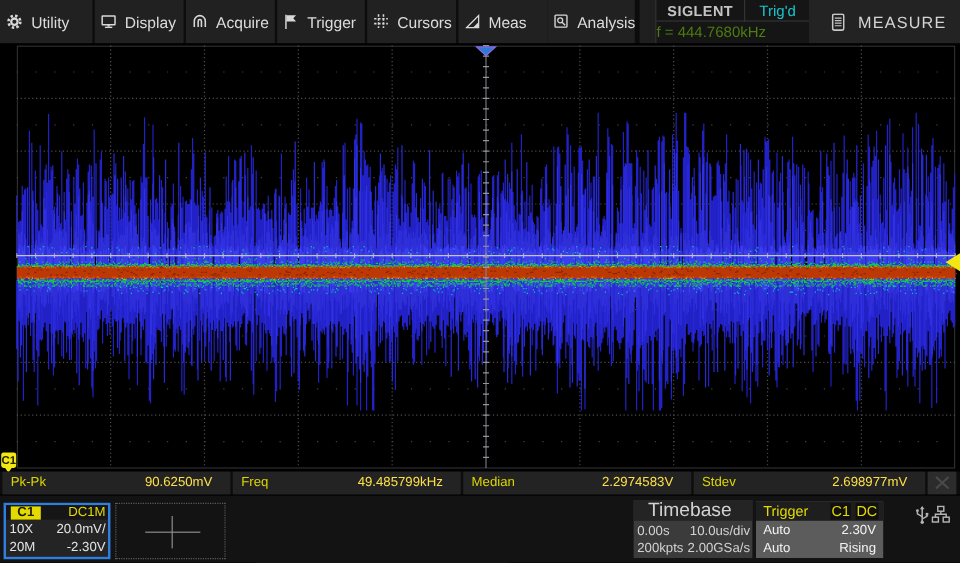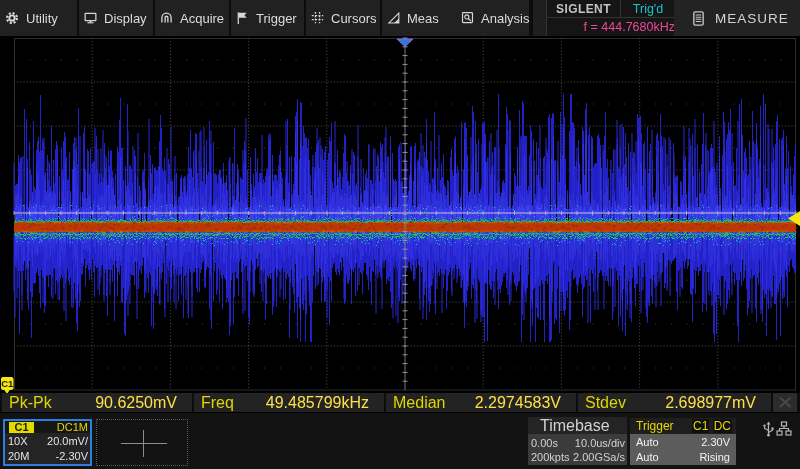--- a/index.html
+++ b/index.html
@@ -7,27 +7,27 @@
 #topbar { position:absolute; left:0; top:0; width:800px; height:36px; background:#0c0c0c; }
 .mbtn { position:absolute; top:0; height:36px; background:#212121; color:#dcdcdc;
   font-size:13px; display:flex; align-items:center; gap:7px; padding-left:5px; }
 #sigpanel { position:absolute; left:546px; top:0; width:128px; height:36px; background:#151515;
   border-left:1px solid #333;padding-left:21px; }
 #sigrow1 { position:absolute; left:0; top:0; width:128px; height:18px; border-bottom:1px solid #333; }
 #siglent { position:absolute; left:0; top:0; width:74px; height:18px; line-height:19px; text-align:center;
   color:#c4c4c4; font-weight:bold; font-size:12px; letter-spacing:0.4px; border-right:1px solid #333; }
 #trigd { position:absolute; left:74px; top:0; width:54px; height:18px; line-height:19px; text-align:center;
   color:#17c4cc; font-size:12.5px; }
-#freq { position:absolute; left:0; top:18px; width:128px; height:18px; line-height:18px; text-align:right;
-  color:#ec4899; font-size:12.5px; }
+#freq { position:absolute; left:0; top:18px; width:128px; height:18px; line-height:18px; text-align:left;
+  color:#4d7c0f; font-size:12.5px; }
 #mpanel { position:absolute; left:674px; top:0; width:126px; height:36px; background:#232323;
   display:flex; align-items:center; gap:11px; padding-left:19px; color:#d4d4d4; font-size:13.5px;
   letter-spacing:1px; }
 #measbar { position:absolute; left:0; top:393px; width:800px; height:19px; background:#0d0d0d; }
-.mcell { position:absolute; top:0; height:19px; background:#232323; font-size:16px; }
+.mcell { position:absolute; top:0; height:19px; background:#232323; font-size:11px; }
 .ylab { position:absolute; left:7px; top:0; line-height:19px; color:#ddd600; }
 .mval { position:absolute; right:15px; top:0; line-height:19px; color:#fde047; }
 #xbtn { position:absolute; left:773px; top:0; width:24px; height:19px; background:#2c2c2c; }
 #botbar { position:absolute; left:0; top:413px; width:800px; height:56px; background:#131313;
   font-size:11px; }
 #c1box { position:absolute; left:3px; top:6px; width:89px; height:47px; background:#242424;
   border:2px solid #2f7fe0; color:#e4e4e4; }
 #c1r1 { position:absolute; left:0; top:0; width:85px; height:12px; background:#161616; }
 #c1chip { position:absolute; left:4px; top:1px; width:25px; height:11px; background:#e3da00;
   color:#1e1c00; font-size:11px; font-weight:bold; text-align:center; line-height:11px; }

